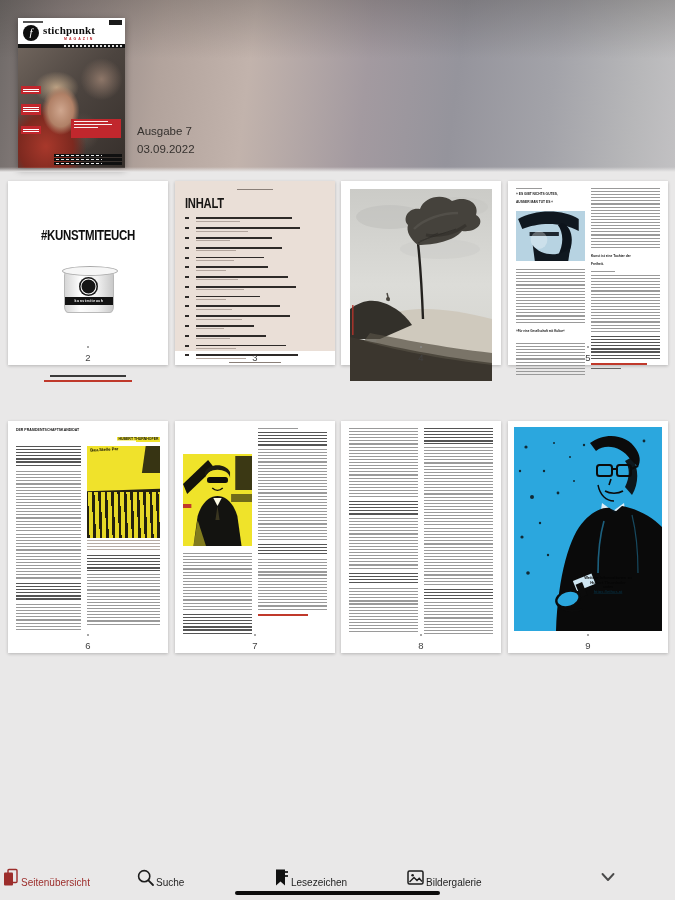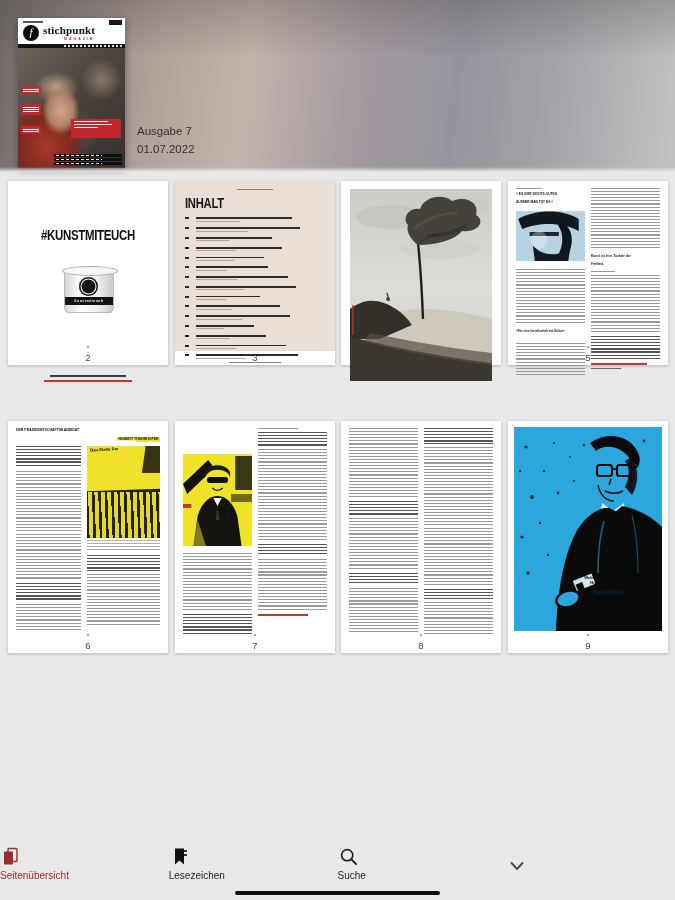--- a/index.html
+++ b/index.html
@@ -127,21 +127,21 @@
   .p7-img{width:100%;height:92px;}
   
   .p9-img{position:absolute;left:6px;right:6px;top:6px;bottom:22px;background:#2ba7de;overflow:hidden;}
   .p9-cap{position:absolute;right:2px;bottom:18px;width:104px;}
   .p9-cap .in{width:200%;margin-left:-50%;text-align:center;transform:scale(.5);transform-origin:50% 0;
     font-size:8px;line-height:9.5px;font-weight:900;color:#060606;}
   .p9-cap .url{color:#072a3a;text-decoration:underline;}
 
   
   .toolbar{position:absolute;left:0;bottom:12px;width:675px;height:44px;display:flex;}
-  .tab{flex:1;display:flex;flex-direction:column;align-items:flex-start;justify-content:flex-start;padding-top:2px;}
+  .tab{flex:1;display:flex;flex-direction:row;align-items:flex-end;justify-content:flex-start;padding-top:2px;}
   .tab .lbl{font-size:10px;margin-top:3px;color:#1f1f1f;}
   .tab.active .lbl{color:#9c2d2b;}
   .home{position:absolute;left:235px;bottom:5px;width:205px;height:4.5px;border-radius:3px;background:#0d0d0d;}
 </style>
 </head>
 <body>
 
 <div class="hdr">
   <div class="cover">
     <div class="cv-mast">
@@ -173,21 +173,21 @@
         </div>
       <div class="cv-btm">
           <i></i>
           <i></i>
           <i></i>
         </div>
     </div>
   </div>
   <div class="issue">
     <div>Ausgabe 7</div>
-    <div>01.07.2022</div>
+    <div>03.09.2022</div>
   </div>
 </div>
 
 <div class="card r1 cx1">
   <div class="p2-title">#KUNSTMITEUCH</div>
   <div class="p2-can">
     <div class="p2-rim"></div>
     <div class="p2-logo"></div>
     <div class="p2-band">
         <span>kunstmiteuch</span>
@@ -509,32 +509,40 @@
 <div class="toolbar">
   <div class="tab active">
     <svg width="21" height="21" viewBox="0 0 21 21">
       <rect x="8" y="2.5" width="9" height="13" rx="1" fill="none" stroke="#9c2d2b" stroke-width="1.4"></rect>
       <rect x="4" y="5.5" width="9" height="13" rx="1" fill="#9c2d2b"></rect>
     </svg>
     <span class="lbl">Seitenübersicht</span>
   </div>
   <div class="tab">
     <svg width="21" height="21" viewBox="0 0 21 21">
+      <circle cx="9.2" cy="9.2" r="5.6" fill="none" stroke="#1d1d1d" stroke-width="1.6"></circle>
+      <line x1="13.4" y1="13.4" x2="18" y2="18" stroke="#1d1d1d" stroke-width="1.8" stroke-linecap="round"></line>
+    </svg>
+    <span class="lbl">Suche</span>
+  </div>
+  <div class="tab">
+    <svg width="21" height="21" viewBox="0 0 21 21">
       <path d="M6,2.5 h9 v16 l-4.5,-4 L6,18.5 Z" fill="#111"></path>
       <rect x="15" y="4" width="3" height="2" fill="#111" opacity=".85"></rect>
       <rect x="15" y="8" width="3" height="2" fill="#111" opacity=".85"></rect>
     </svg>
     <span class="lbl">Lesezeichen</span>
   </div>
   <div class="tab">
     <svg width="21" height="21" viewBox="0 0 21 21">
-      <circle cx="9.2" cy="9.2" r="5.6" fill="none" stroke="#1d1d1d" stroke-width="1.6"></circle>
-      <line x1="13.4" y1="13.4" x2="18" y2="18" stroke="#1d1d1d" stroke-width="1.8" stroke-linecap="round"></line>
+      <rect x="3" y="4" width="15" height="13" rx="1.5" fill="none" stroke="#1d1d1d" stroke-width="1.5"></rect>
+      <circle cx="7.6" cy="8.2" r="1.3" fill="#1d1d1d"></circle>
+      <path d="M4.5,15 L9,10.5 L12,13.5 L14.2,11.2 L17,14.5" fill="none" stroke="#1d1d1d" stroke-width="1.4"></path>
     </svg>
-    <span class="lbl">Suche</span>
+    <span class="lbl">Bildergalerie</span>
   </div>
   <div class="tab" style="justify-content:center;padding-top:0;">
     <svg width="22" height="22" viewBox="0 0 22 22">
       <polyline points="5.5,8 11,14 16.5,8" fill="none" stroke="#4a4a4a" stroke-width="1.9" stroke-linecap="round" stroke-linejoin="round"></polyline>
     </svg>
   </div>
 </div>
 <div class="home"></div>
 
 </body></html>

